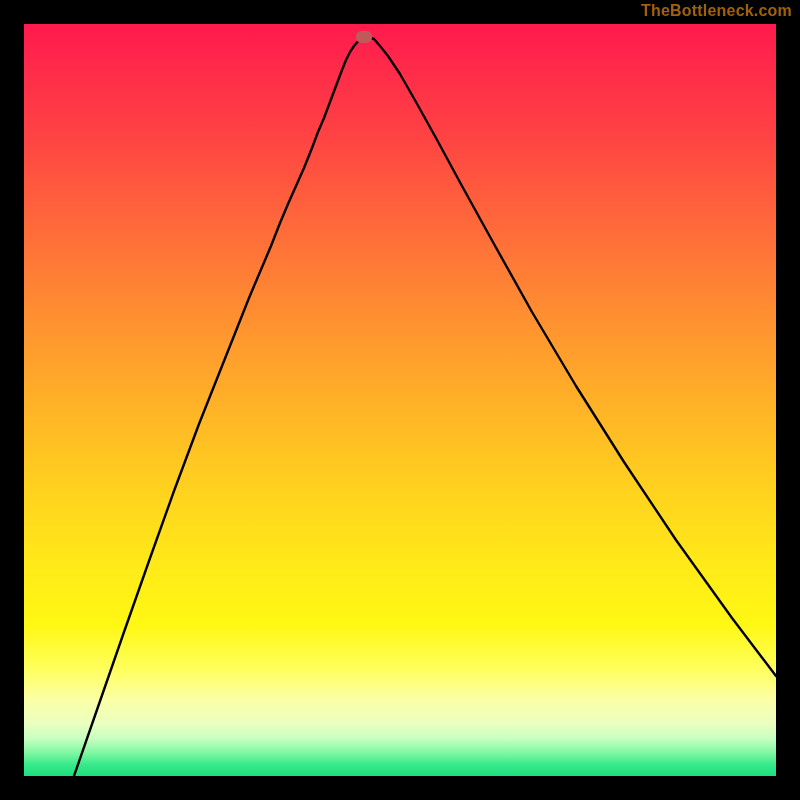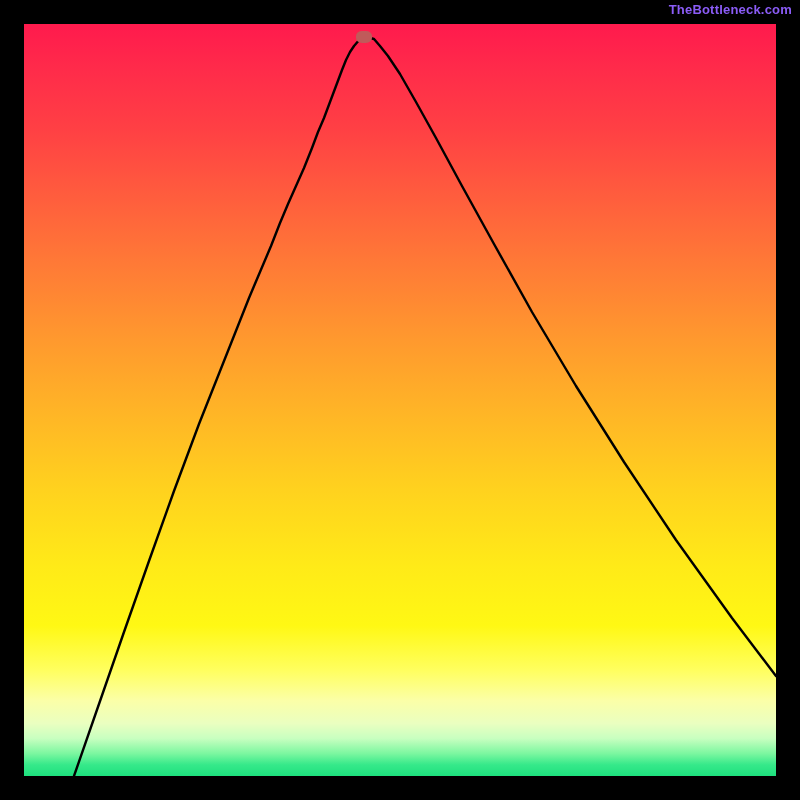--- a/index.html
+++ b/index.html
@@ -58,23 +58,23 @@
     left: 0;
     top: 0;
     width: 100%;
     height: 100%;
   }
   .watermark {
     position: absolute;
     top: 2px;
     right: 8px;
     font-family: Arial, Helvetica, sans-serif;
-    font-size: 13px;
+    font-size: 16px;
     font-weight: 600;
-    color: #8b5cf6;
+    color: #a16207;
     letter-spacing: 0.2px;
     user-select: none;
   }
   .marker {
     position: absolute;
     width: 16px;
     height: 12px;
     border-radius: 6px / 5px;
     background: #c05a5a;
     transform: translate(-50%, -50%);

